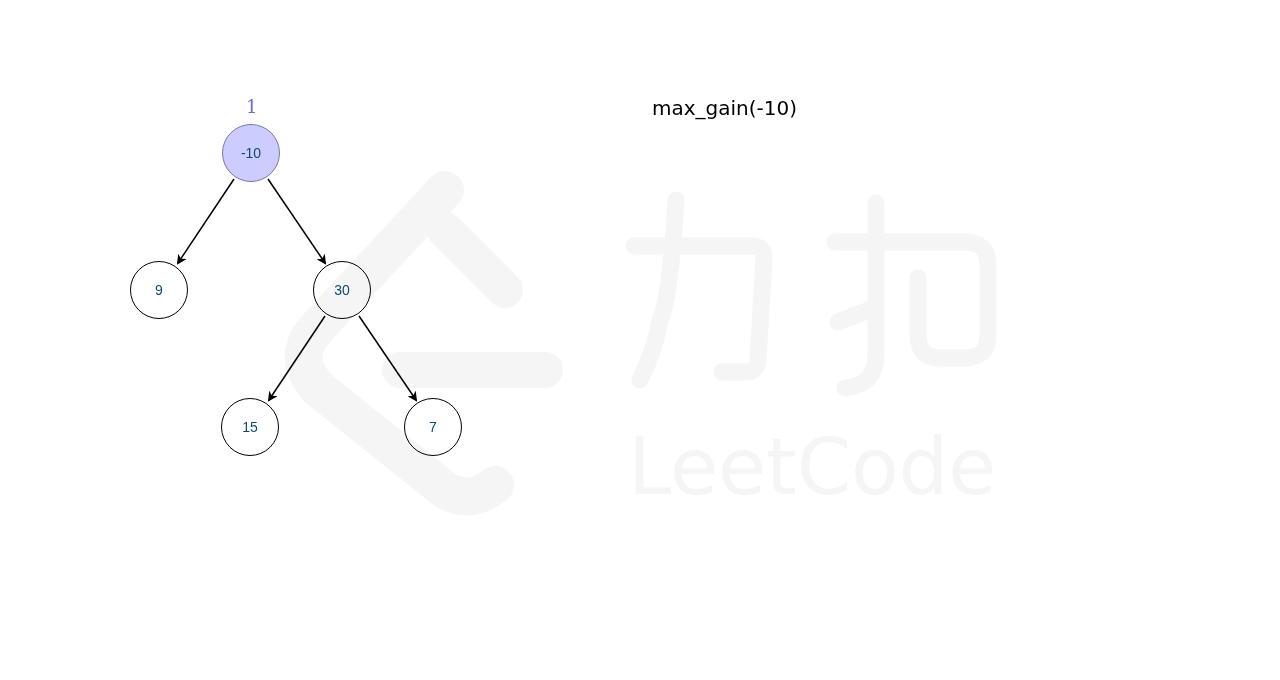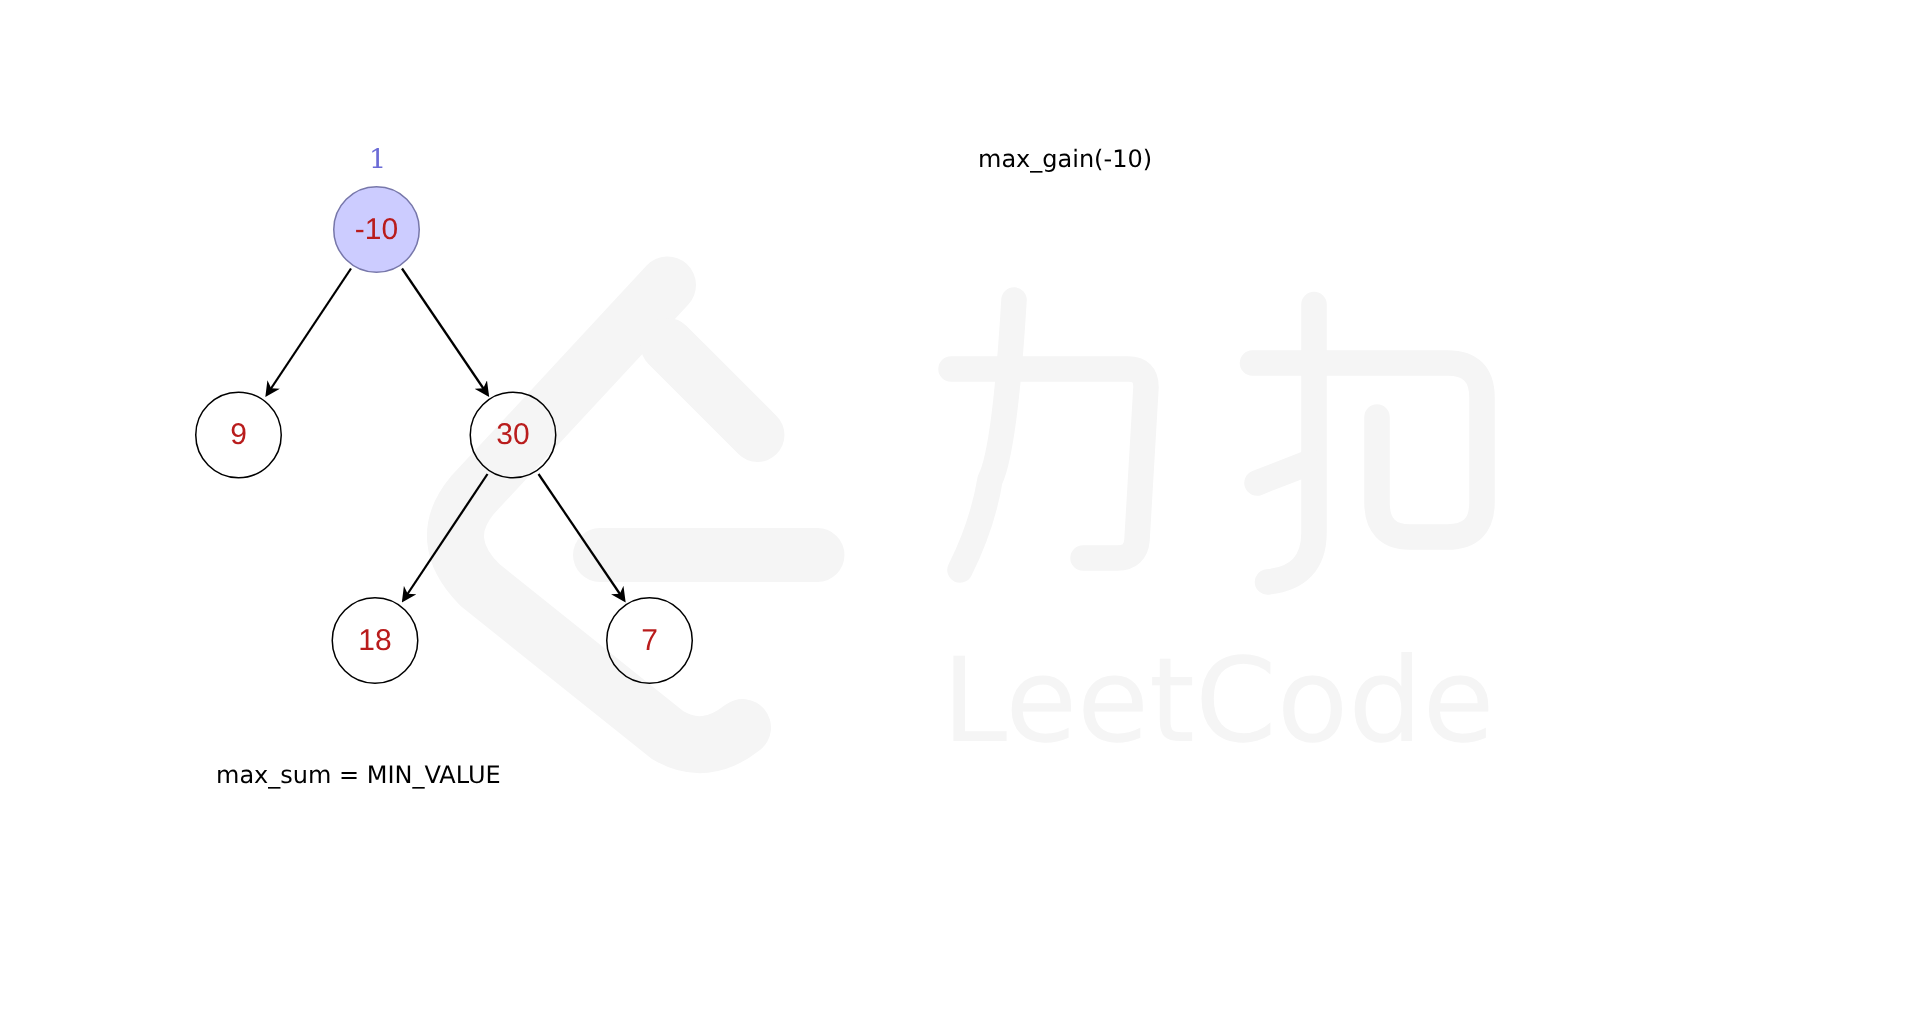--- a/index.html
+++ b/index.html
@@ -1,22 +1,22 @@
 <!DOCTYPE html>
 <html><head>
   <meta charset="utf-8">
   <style>
     html, body { margin: 0; padding: 0; background: #ffffff; }
     body { width: 1280px; height: 680px; position: relative; overflow: hidden; font-family: "Liberation Sans", sans-serif; }
     .canvas { position: absolute; left: 0; top: 0; width: 1280px; height: 680px; }
     .wm { position: absolute; left: 0; top: 0; }
-    .node { position: absolute; width: 58px; height: 58px; border: 1.5px solid #000; border-radius: 50%; box-sizing: border-box; display: flex; align-items: center; justify-content: center; font-size: 20px; color: #b91c1c; background: transparent; font-family: "Liberation Sans", sans-serif; }
+    .node { position: absolute; width: 58px; height: 58px; border: 1.5px solid #000; border-radius: 50%; box-sizing: border-box; display: flex; align-items: center; justify-content: center; font-size: 14px; color: #0c4a6e; background: transparent; font-family: "Liberation Sans", sans-serif; }
     .node.active { background: #ccccff; border-color: #7777aa; }
     .order-label { position: absolute; font-family: "DejaVu Serif", serif; color: #6b6bd6; font-size: 18px; }
-    .caption { position: absolute; font-family: "DejaVu Sans", sans-serif; font-size: 16px; color: #000; white-space: nowrap; }
+    .caption { position: absolute; font-family: "DejaVu Sans", sans-serif; font-size: 20px; color: #000; white-space: nowrap; }
   </style>
 </head>
 <body>
 
 <div class="canvas">
 
   <svg class="wm" width="1280" height="680">
     <g fill="none" stroke="#f5f5f5" stroke-linecap="round" stroke-linejoin="round">
 
       <path d="M 445 190 L 315 330 Q 290 360 320 390 L 445 490 Q 470 505 495 485" stroke-width="38"></path>
@@ -45,18 +45,17 @@
       <line x1="325" y1="316" x2="269" y2="400" marker-end="url(#arrow)"></line>
       <line x1="359" y1="316" x2="416" y2="400" marker-end="url(#arrow)"></line>
     </g>
   </svg>
 
   <div class="order-label" style="left:246px; top:96px;">1</div>
 
   <div class="node active" style="left:222px; top:124px;">-10</div>
   <div class="node" style="left:130px; top:261px;">9</div>
   <div class="node" style="left:313px; top:261px;">30</div>
-  <div class="node" style="left:221px; top:398px;">18</div>
+  <div class="node" style="left:221px; top:398px;">15</div>
   <div class="node" style="left:404px; top:398px;">7</div>
 
   <div class="caption" style="left:652px; top:96px;">max_gain(-10)</div>
-  <div class="caption" style="left:144px; top:507px;">max_sum = MIN_VALUE</div>
 </div>
 
 </body></html>

